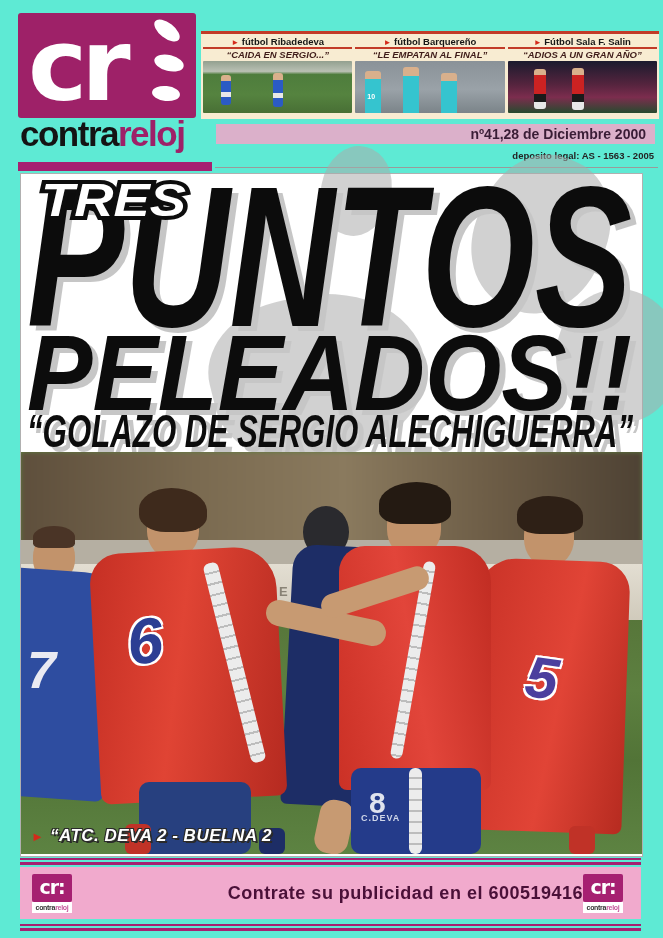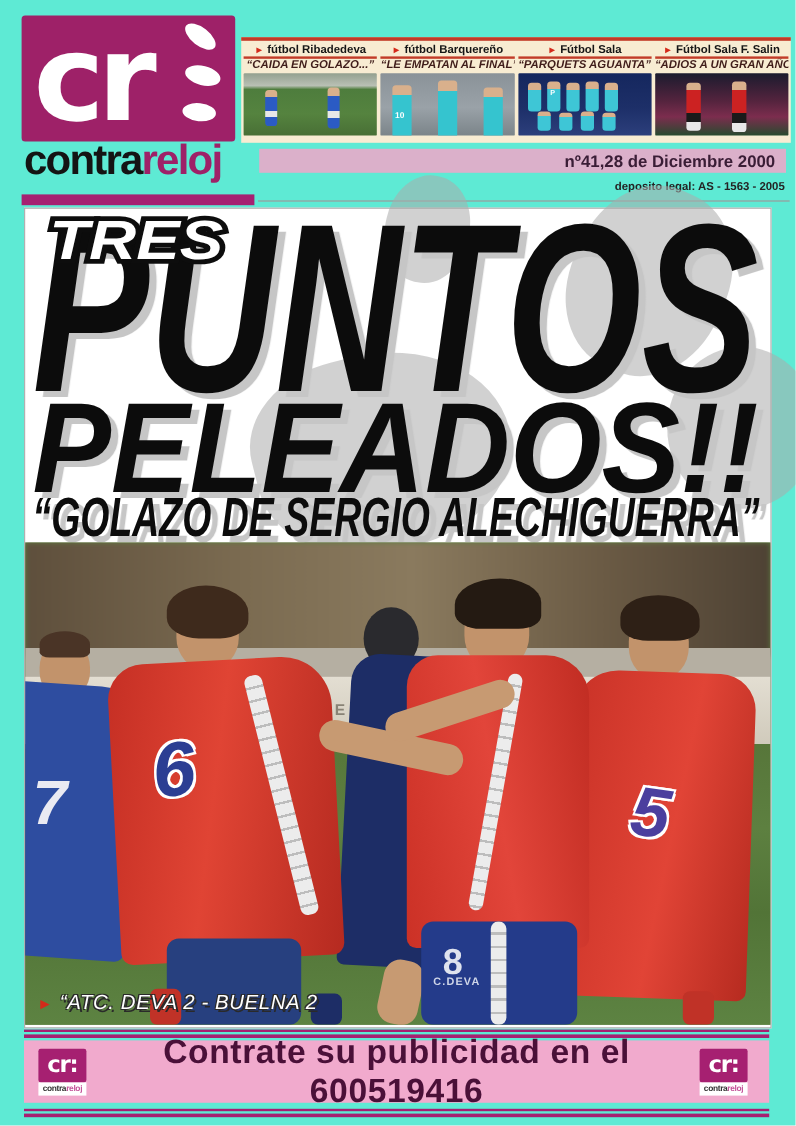--- a/index.html
+++ b/index.html
@@ -83,30 +83,30 @@
   .pl{position:absolute;}
   .head{background:#c2936b;border-radius:46%;}
   .hair{background:#2e2016;}
   .num{position:absolute;font-weight:bold;font-style:italic;z-index:5;}
   .num-outline{text-shadow:2px 2px 0 #fff,-2px -2px 0 #fff,2px -2px 0 #fff,-2px 2px 0 #fff;}
   .tape{background:repeating-linear-gradient(180deg,#ececec 0 9px,#bdbdbd 9px 11px);border-radius:6px;}
 
   
   .caption{position:absolute;left:10px;bottom:8px;display:flex;align-items:center;gap:6px;z-index:6;}
   .caption .arr{color:#d42a1a;font-size:13px;}
-  .caption .txt{font-size:17px;font-weight:normal;font-style:italic;color:#fff;letter-spacing:.5px;
+  .caption .txt{font-size:17px;font-weight:bold;font-style:italic;color:#fff;letter-spacing:.5px;
                 text-shadow:2px 2px 0 #2a2a2a,-1px -1px 0 #2a2a2a,1px -1px 0 #2a2a2a,-1px 1px 0 #2a2a2a;}
 
   
   .stripe{position:absolute;left:20px;width:621px;background:#a62071;}
   .s1{top:858px;height:2px;} .s2{top:862px;height:3px;}
   .s3{top:924px;height:2px;} .s4{top:928px;height:3px;}
   .footer-bar{position:absolute;left:20px;top:867px;width:621px;height:52px;background:#f1aacd;
               display:flex;align-items:center;justify-content:space-between;padding:0 12px;box-sizing:border-box;}
-  .footer-text{flex:1;text-align:center;font-size:28px;font-weight:bold;color:#4a1038;letter-spacing:.5px;}
+  .footer-text{flex:1;text-align:right;font-size:18px;font-weight:bold;color:#4a1038;letter-spacing:.5px;}
   .mini-logo{width:46px;}
   .ml-box{width:40px;height:28px;background:#a62071;color:#fff;font-weight:bold;font-size:19px;
           font-family:"DejaVu Sans",sans-serif;text-align:center;line-height:27px;letter-spacing:-1px;border-radius:2px;}
   .ml-strip{width:40px;height:11px;background:#fff;font-size:7px;font-weight:bold;text-align:center;
             line-height:11px;color:#333;letter-spacing:-0.3px;}
   .ml-strip .mag{color:#c4559a;}
 </style>
 </head>
 <body>
 
@@ -118,54 +118,38 @@
     <div class="blob b2"></div>
     <div class="blob b3"></div>
   </div>
   <div class="logo-name"><span>contra</span><span class="mag">reloj</span></div>
   <div class="logo-underbar"></div>
 
   <div class="thumbs">
 
     <div class="thumb">
       <div class="thumb-header"><span class="arr">►</span> <span>fútbol  Ribadedeva</span></div>
-      <div class="thumb-quote">“CAIDA EN GOLAZO...”</div>
+      <div class="thumb-quote">“CAIDA EN SERGIO...”</div>
       <div class="thumb-photo tp1">
         <div class="fig fig-blue" style="left:18px;top:14px;"></div>
         <div class="fig fig-blue" style="left:70px;top:12px;height:34px;"></div>
       </div>
     </div>
 
     <div class="thumb">
       <div class="thumb-header"><span class="arr">►</span> <span>fútbol  Barquereño</span></div>
       <div class="thumb-quote">“LE EMPATAN AL FINAL”</div>
       <div class="thumb-photo tp2">
         <div class="fig fig-cyan" style="left:10px;top:10px;"></div>
         <div class="fig fig-cyan" style="left:48px;top:6px;height:48px;"></div>
         <div class="fig fig-cyan" style="left:86px;top:12px;"></div>
         <div class="fig-num" style="left:12px;top:32px;">10</div>
       </div>
     </div>
 
-    <div class="thumb">
-      <div class="thumb-header"><span class="arr">►</span> <span>Fútbol Sala</span></div>
-      <div class="thumb-quote">“PARQUETS AGUANTA”</div>
-      <div class="thumb-photo tp3">
-        <div class="fig fig-cyan-sm" style="left:8px;top:8px;height:24px;"></div>
-        <div class="fig fig-cyan-sm" style="left:24px;top:7px;height:25px;"></div>
-        <div class="fig fig-cyan-sm" style="left:40px;top:8px;height:24px;"></div>
-        <div class="fig fig-cyan-sm" style="left:56px;top:7px;height:25px;"></div>
-        <div class="fig fig-cyan-sm" style="left:72px;top:8px;height:24px;"></div>
-        <div class="fig fig-cyan-sm" style="left:16px;top:32px;height:16px;"></div>
-        <div class="fig fig-cyan-sm" style="left:34px;top:33px;height:15px;"></div>
-        <div class="fig fig-cyan-sm" style="left:52px;top:32px;height:16px;"></div>
-        <div class="fig fig-cyan-sm" style="left:70px;top:33px;height:15px;"></div>
-        <div class="fig-letter" style="left:27px;top:14px;">P</div>
-      </div>
-    </div>
 
     <div class="thumb">
       <div class="thumb-header"><span class="arr">►</span> <span>Fútbol Sala F. Salin</span></div>
       <div class="thumb-quote">“ADIOS A UN GRAN AÑO”</div>
       <div class="thumb-photo tp4">
         <div class="fig fig-red" style="left:26px;top:8px;"></div>
         <div class="fig fig-red" style="left:64px;top:7px;height:42px;"></div>
       </div>
     </div>
   </div>

